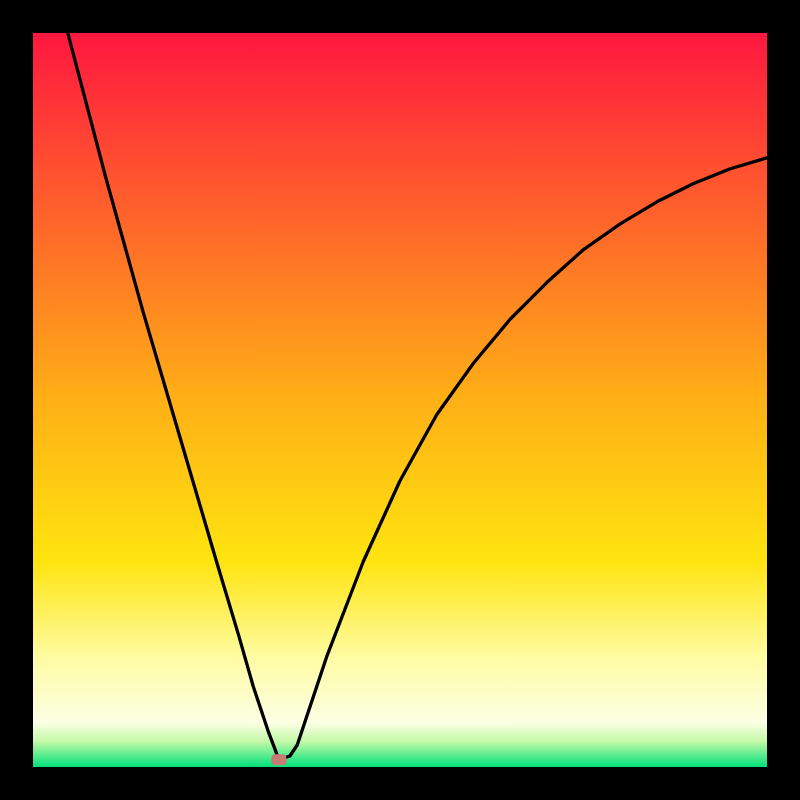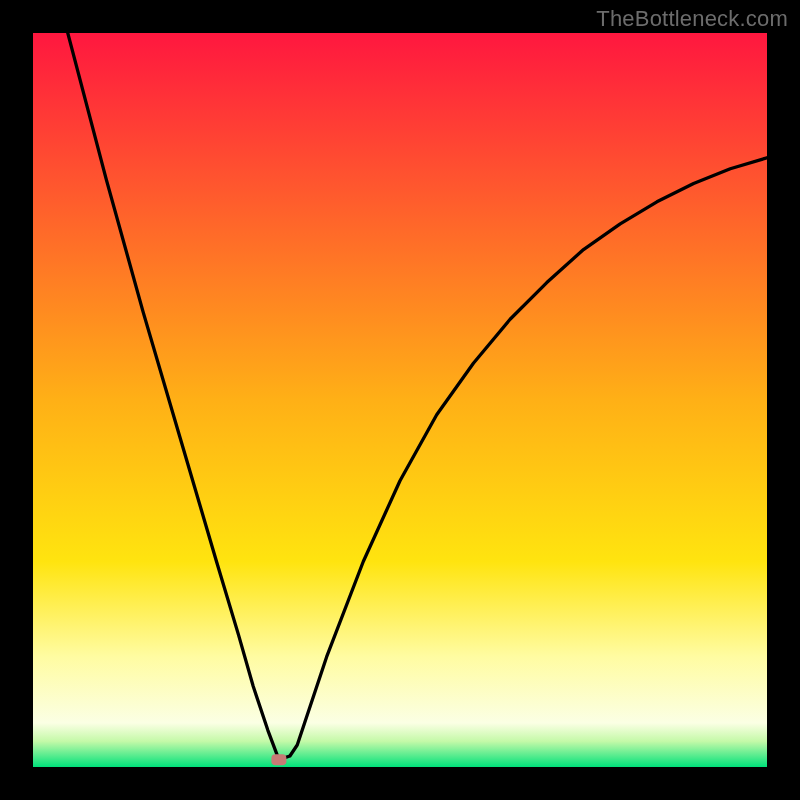--- a/index.html
+++ b/index.html
@@ -36,21 +36,20 @@
     color: #6c6c6c;
     letter-spacing: 0.2px;
     user-select: none;
   }
 </style>
 </head>
 <body>
 
 <div class="outer">
 
-  <div class="watermark">TheBottleneck.com</div>
 
   <div class="plot-area">
     <svg id="plot-svg" viewBox="0 0 734 734" width="734" height="734">
       <defs>
         <linearGradient id="bg-grad" x1="0" y1="0" x2="0" y2="1">
             <stop offset="0%" stop-color="#ff173f"></stop>
             <stop offset="50%" stop-color="#ffb016"></stop>
             <stop offset="72%" stop-color="#ffe40f"></stop>
             <stop offset="85%" stop-color="#fffca2"></stop>
             <stop offset="94%" stop-color="#fbffe4"></stop>

